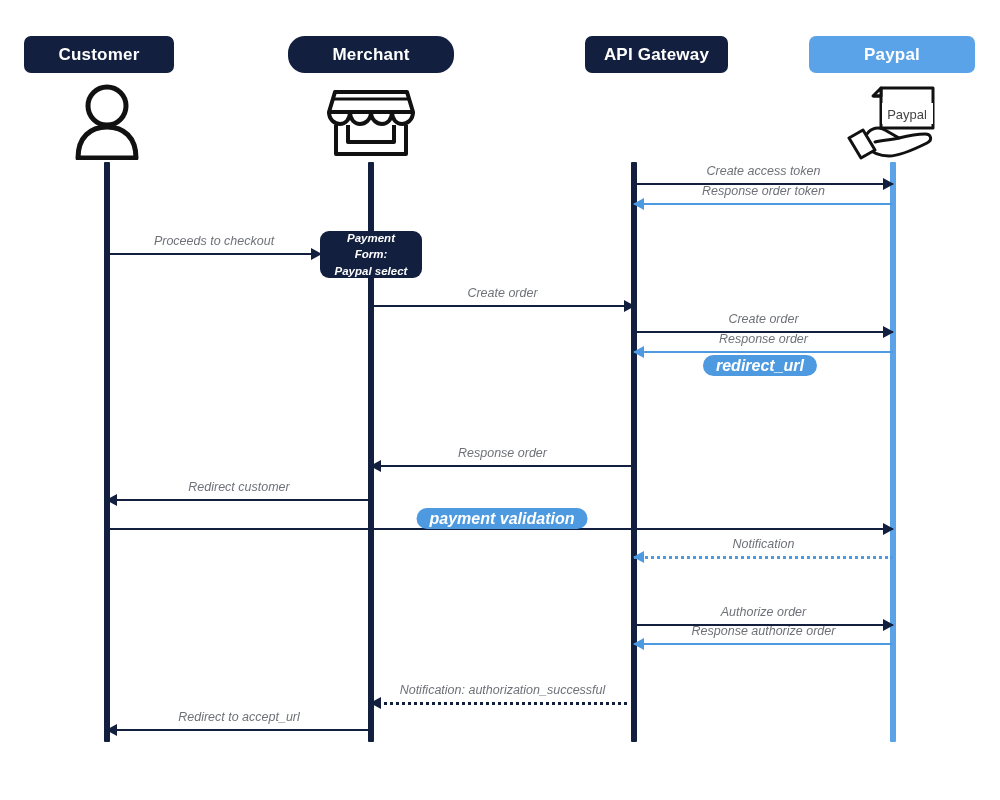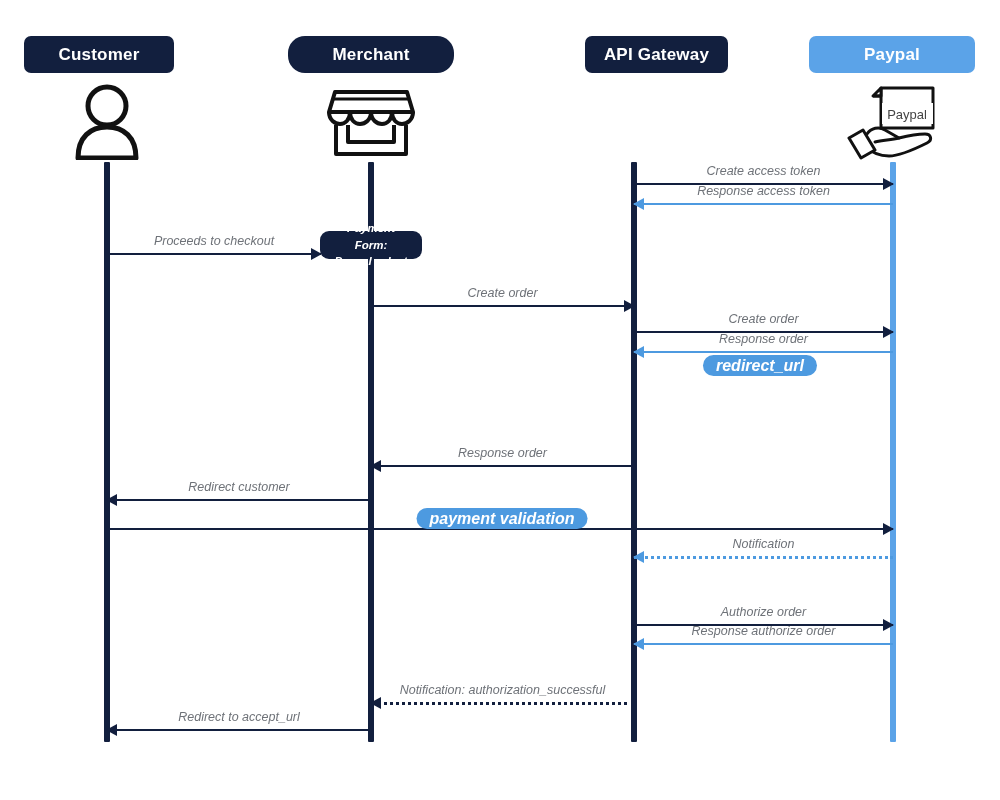--- a/index.html
+++ b/index.html
@@ -202,21 +202,21 @@
 
   <div class="msg to-right" style="left:634px; top:183px; width:259px;">
     <div class="line" style="border-top-color:#121f3e;"></div>
     <div class="head" style="border-left-color:#121f3e;"></div>
     <div class="label">Create access token</div>
   </div>
 
   <div class="msg to-left" style="left:634px; top:203px; width:259px;">
     <div class="line" style="border-top-color:#4d9ae0;"></div>
     <div class="head" style="border-right-color:#4d9ae0;"></div>
-    <div class="label">Response access token</div>
+    <div class="label">Response order token</div>
   </div>
 
   <div class="msg to-right" style="left:107px; top:253px; width:214px;">
     <div class="line" style="border-top-color:#121f3e;"></div>
     <div class="head" style="border-left-color:#121f3e;"></div>
     <div class="label">Proceeds to checkout</div>
   </div>
 
   <div class="msg to-right" style="left:371px; top:305px; width:263px;">
     <div class="line" style="border-top-color:#121f3e;"></div>
@@ -277,21 +277,21 @@
     <div class="head" style="border-right-color:#121f3e;"></div>
     <div class="label">Notification: authorization_successful</div>
   </div>
 
   <div class="msg to-left" style="left:107px; top:729px; width:264px;">
     <div class="line" style="border-top-color:#121f3e;"></div>
     <div class="head" style="border-right-color:#121f3e;"></div>
     <div class="label">Redirect to accept_url</div>
   </div>
 
-  <div class="note-box" style="left:371px; top:231px; width:102px; height:28px;">
+  <div class="note-box" style="left:371px; top:231px; width:102px; height:47px;">
     <span>Payment Form:</span>
     <span>Paypal select</span>
   </div>
 
   <div class="pill blue" style="left:760px; top:355px;">
     <span>redirect_url</span>
   </div>
 
 
   <div class="pill blue" style="left:502px; top:508px;">

